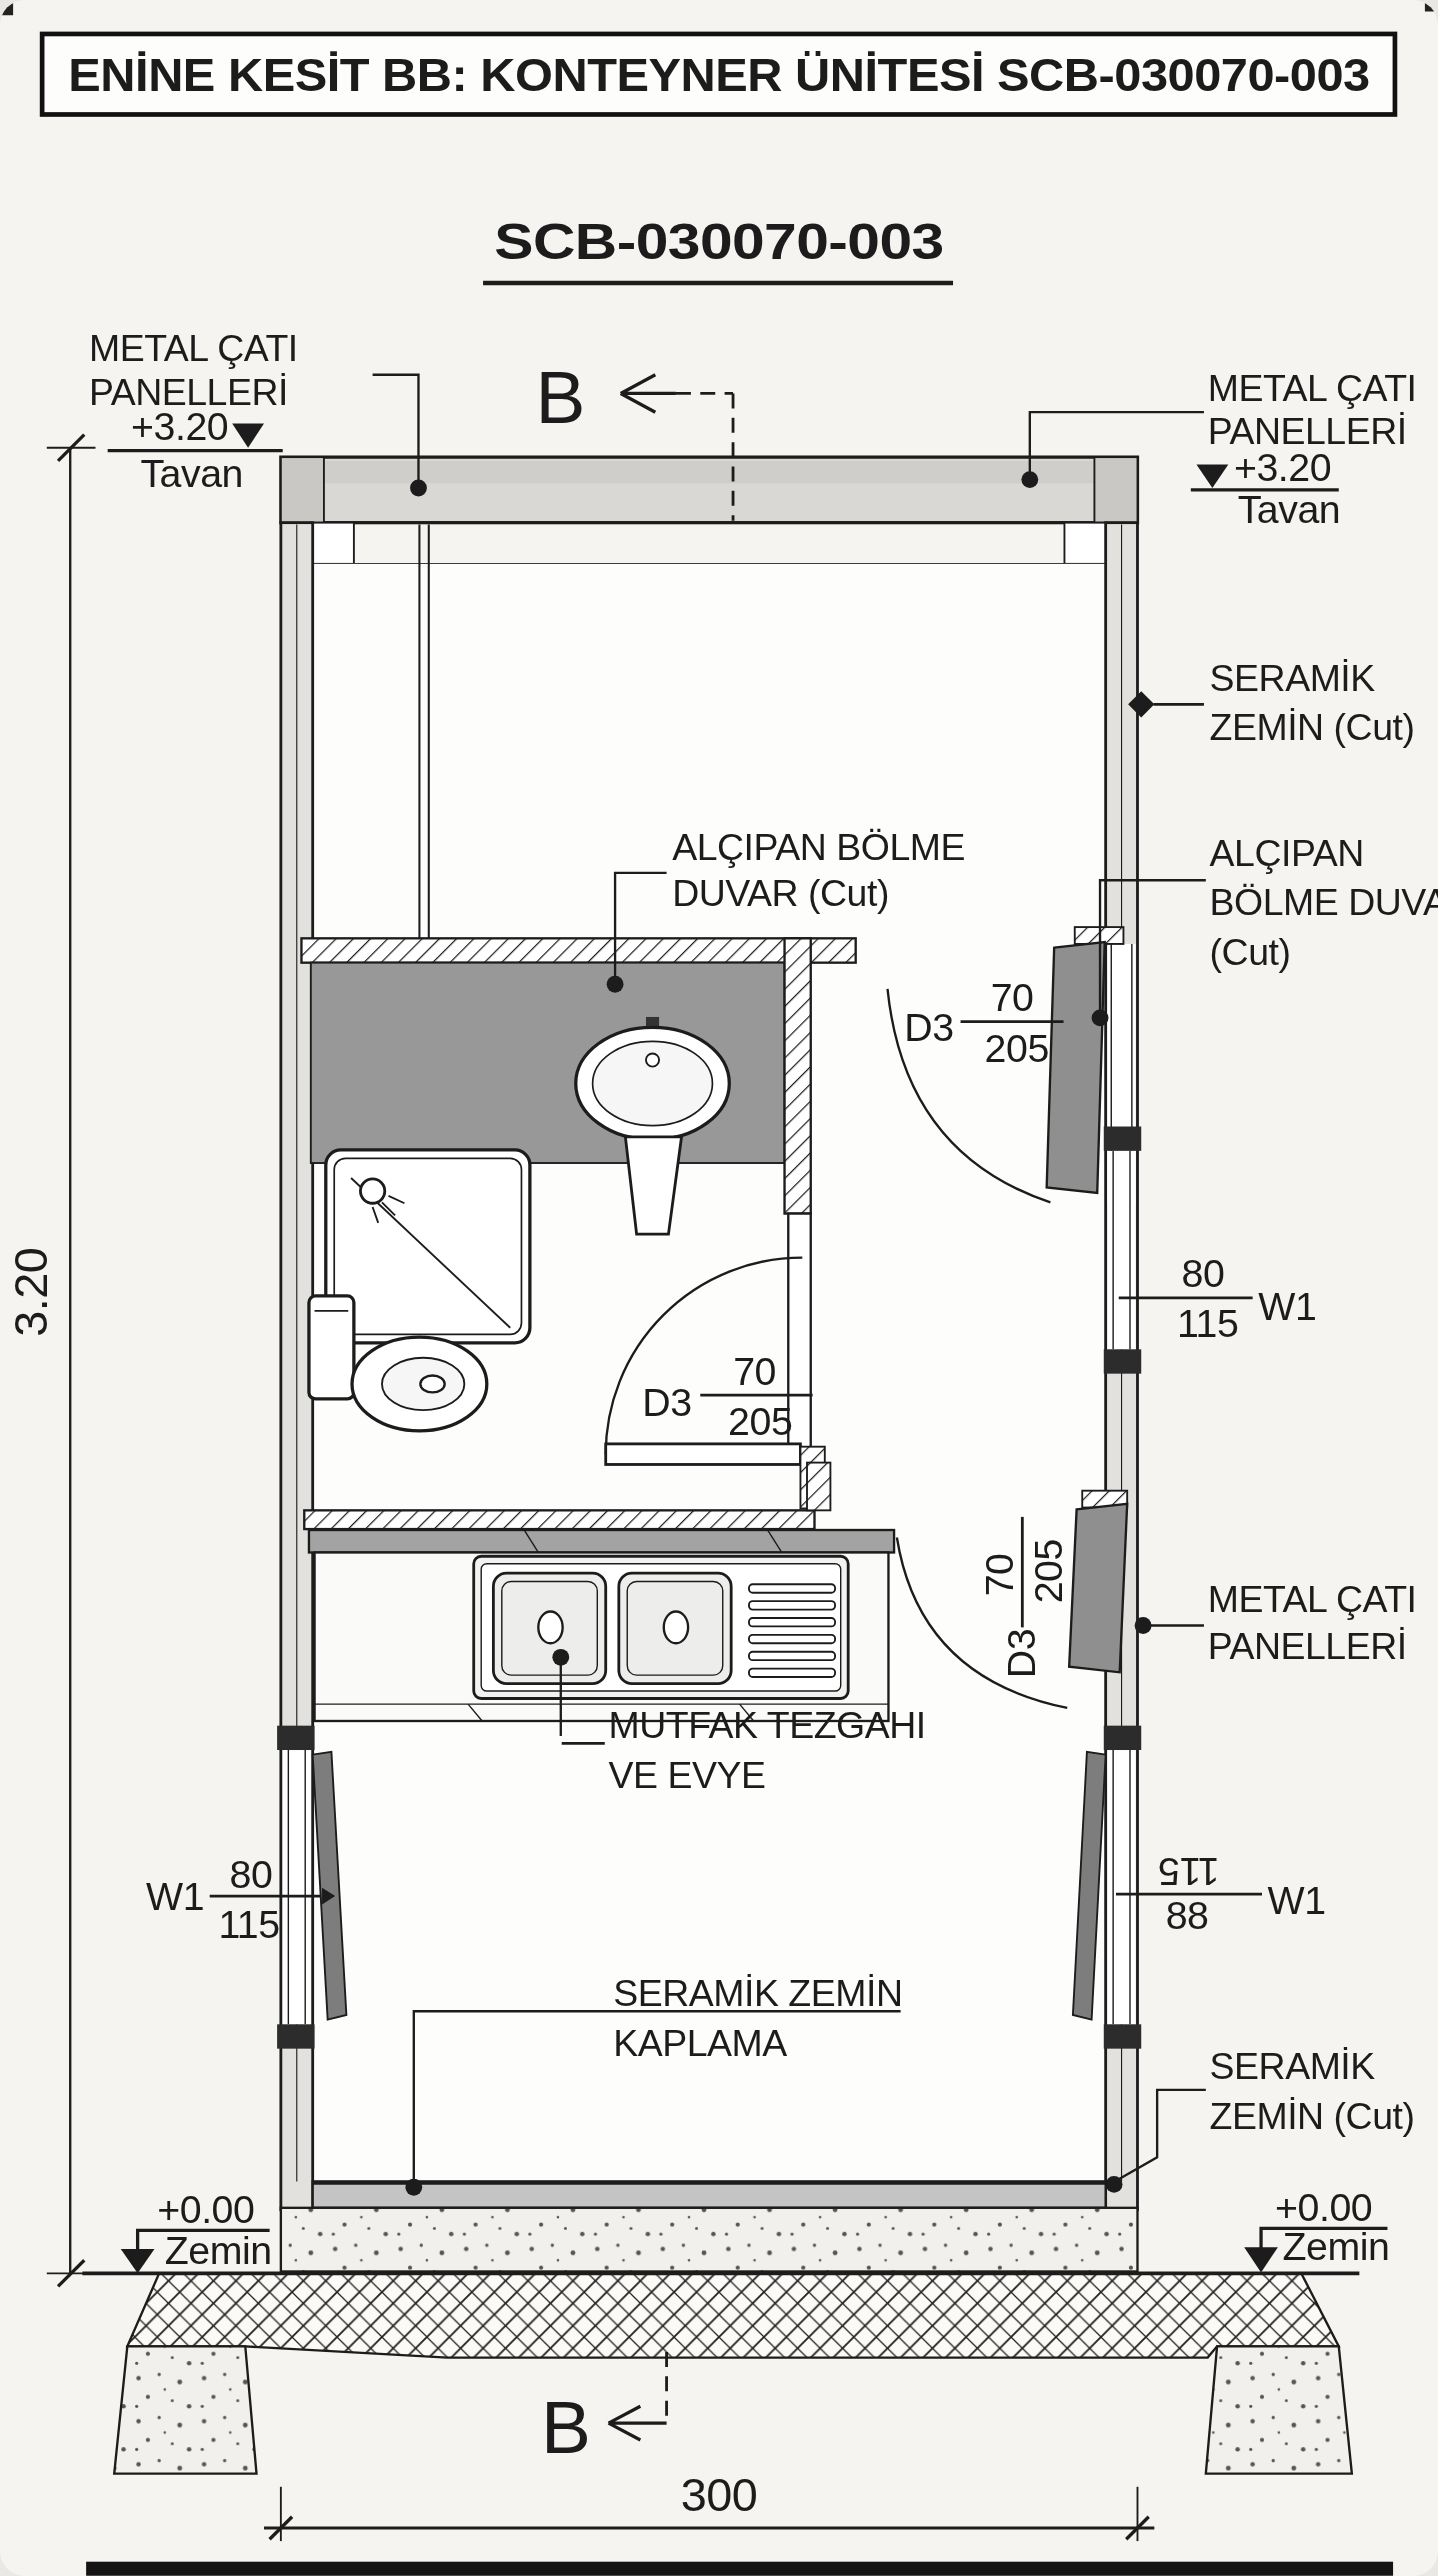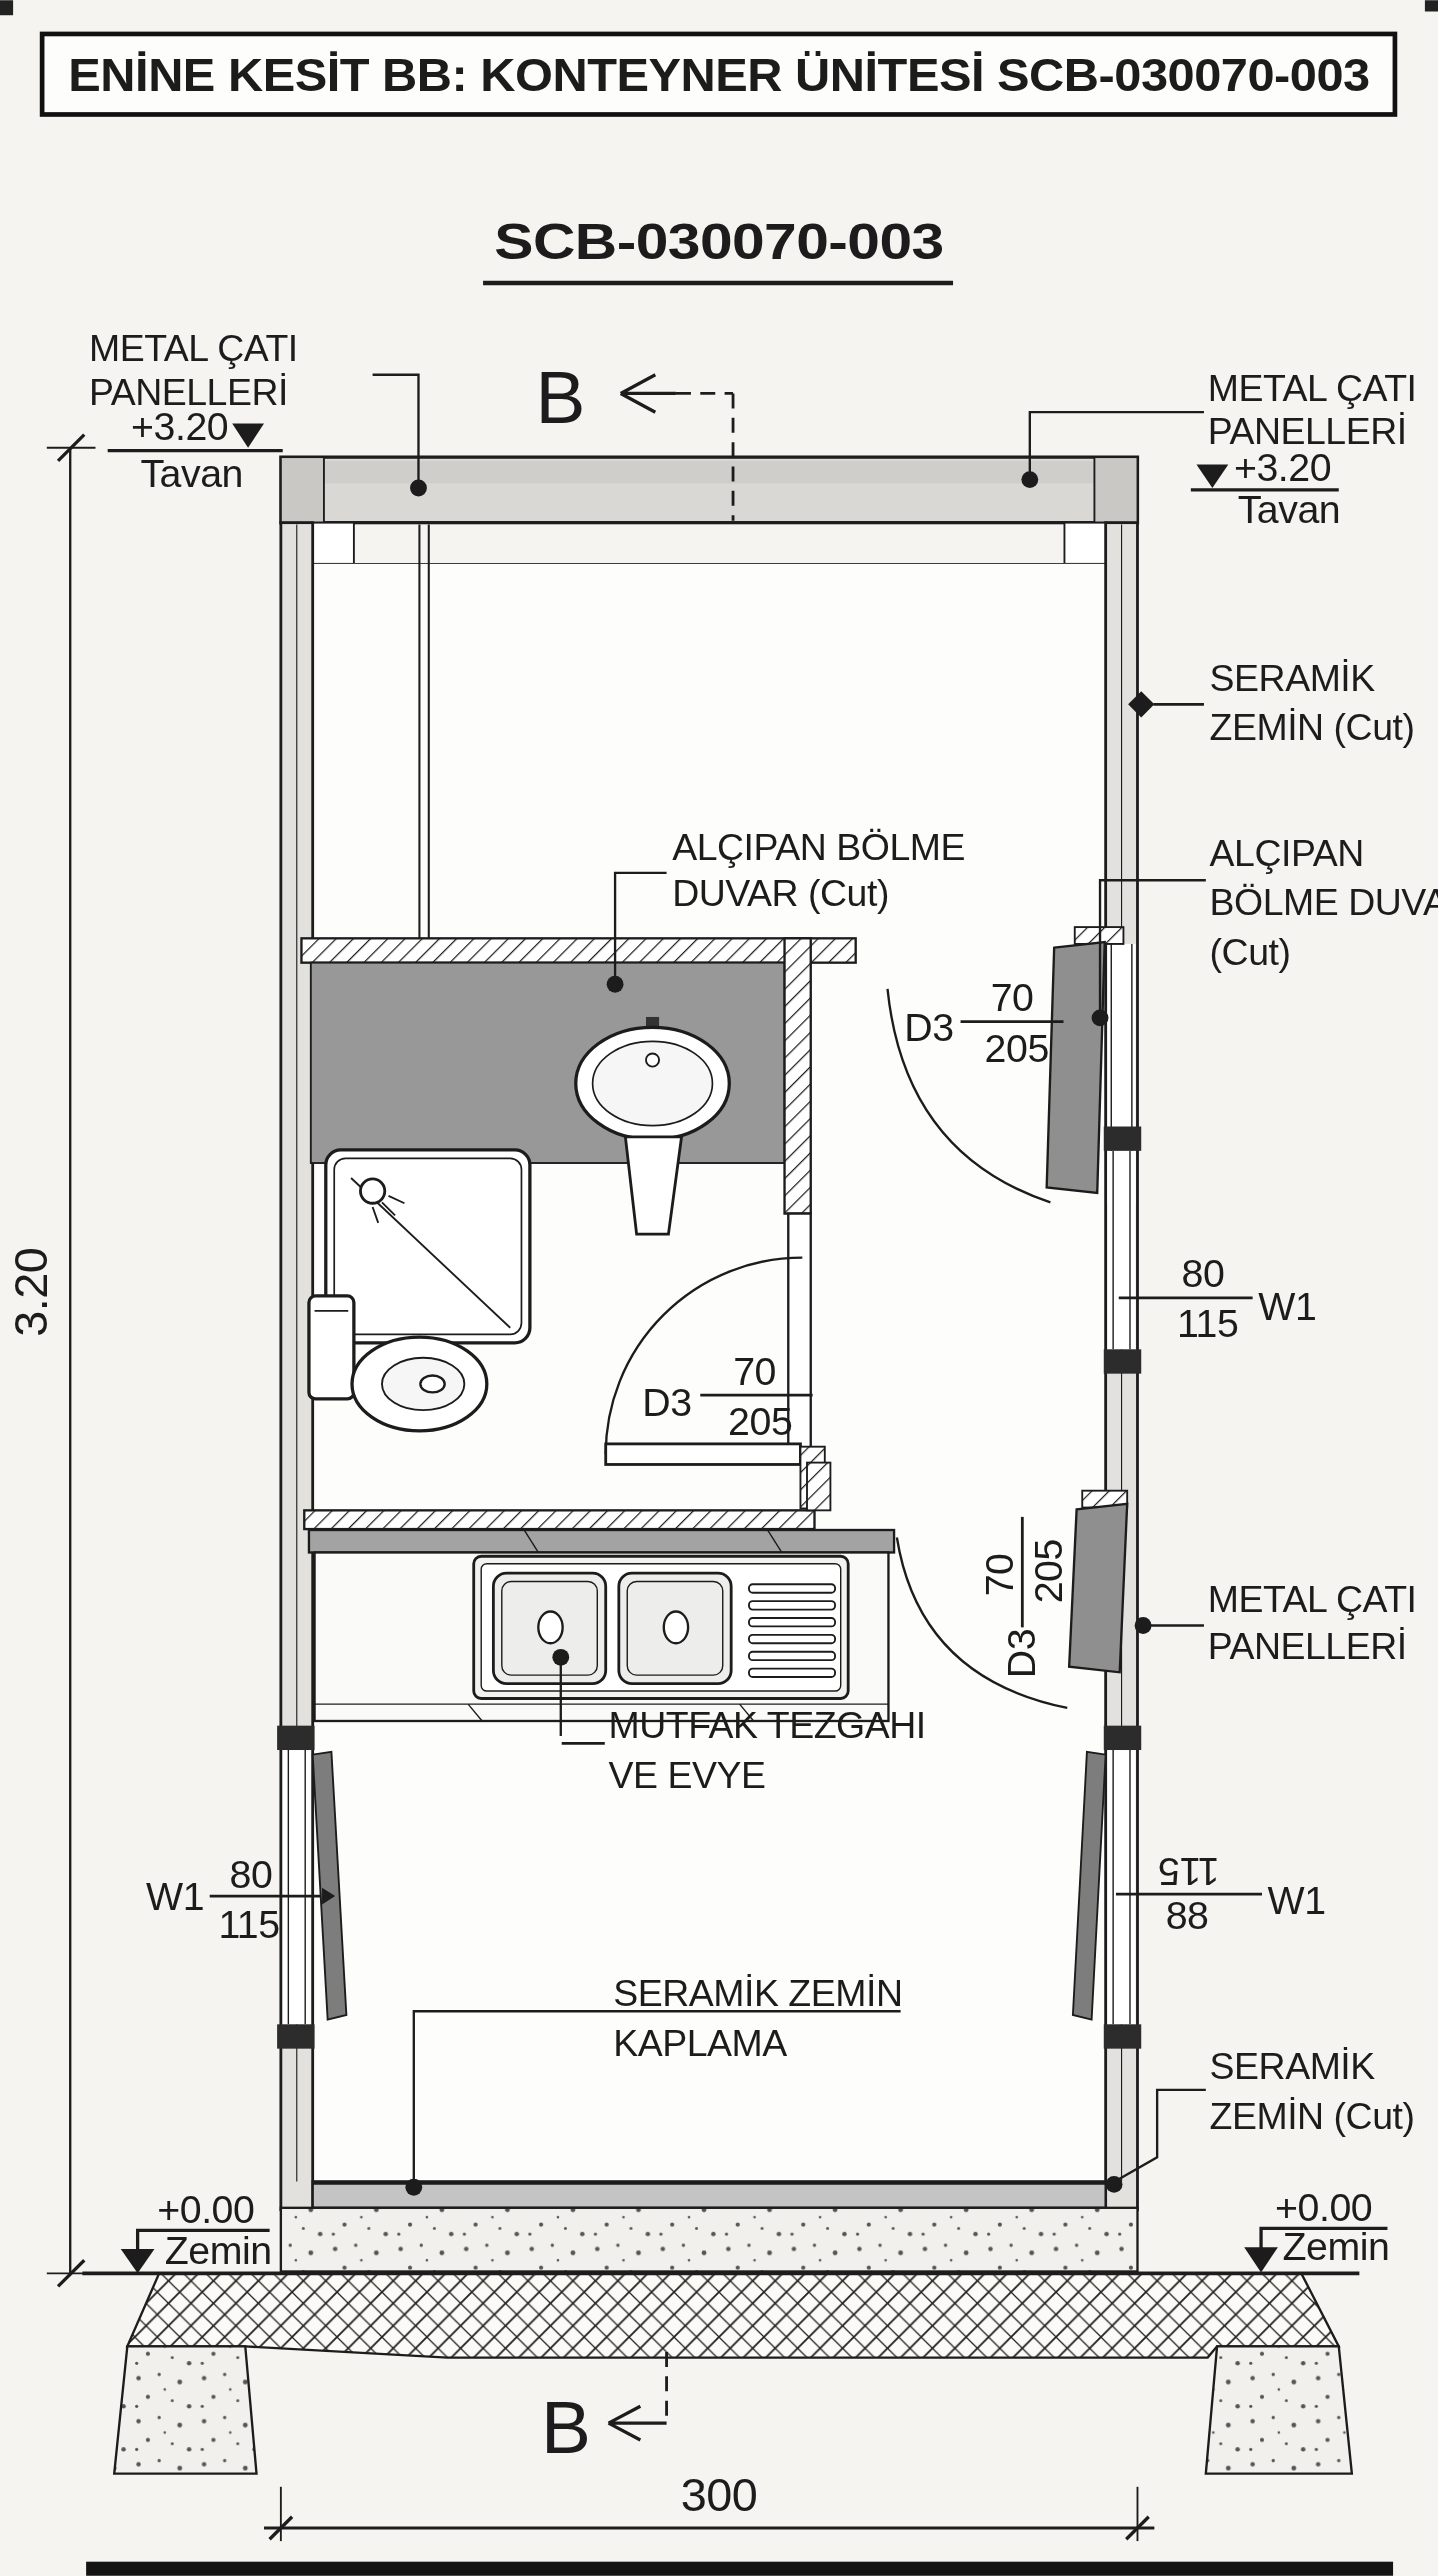--- a/index.html
+++ b/index.html
@@ -1,17 +1,17 @@
 <!DOCTYPE html>
 <html style="font-size:15px"><head>
 <meta charset="utf-8">
 <style>
   html,body{margin:0;padding:0;background:#e9e8e4;}
   .page{position:relative;width:1438px;height:2576px;background:#f5f4f0;overflow:hidden;
-        font-family:"Liberation Sans",sans-serif;}
+        font-family:"Liberation Sans",sans-serif;border-radius:25px;}
   svg{display:block;}
   text{fill:#1c1c1c;font-family:"Liberation Sans",sans-serif;letter-spacing:-0.5px;}
   .t-title{font-size:50px;font-weight:bold;}
   .t-sub{font-size:54px;font-weight:bold;}
   .t-label{font-size:40px;}
   .t-small{font-size:42px;}
   .t-sec{font-size:80px;}
   .t-dim{font-size:50px;}
   .ln{stroke:#1c1c1c;fill:none;}
 </style>

